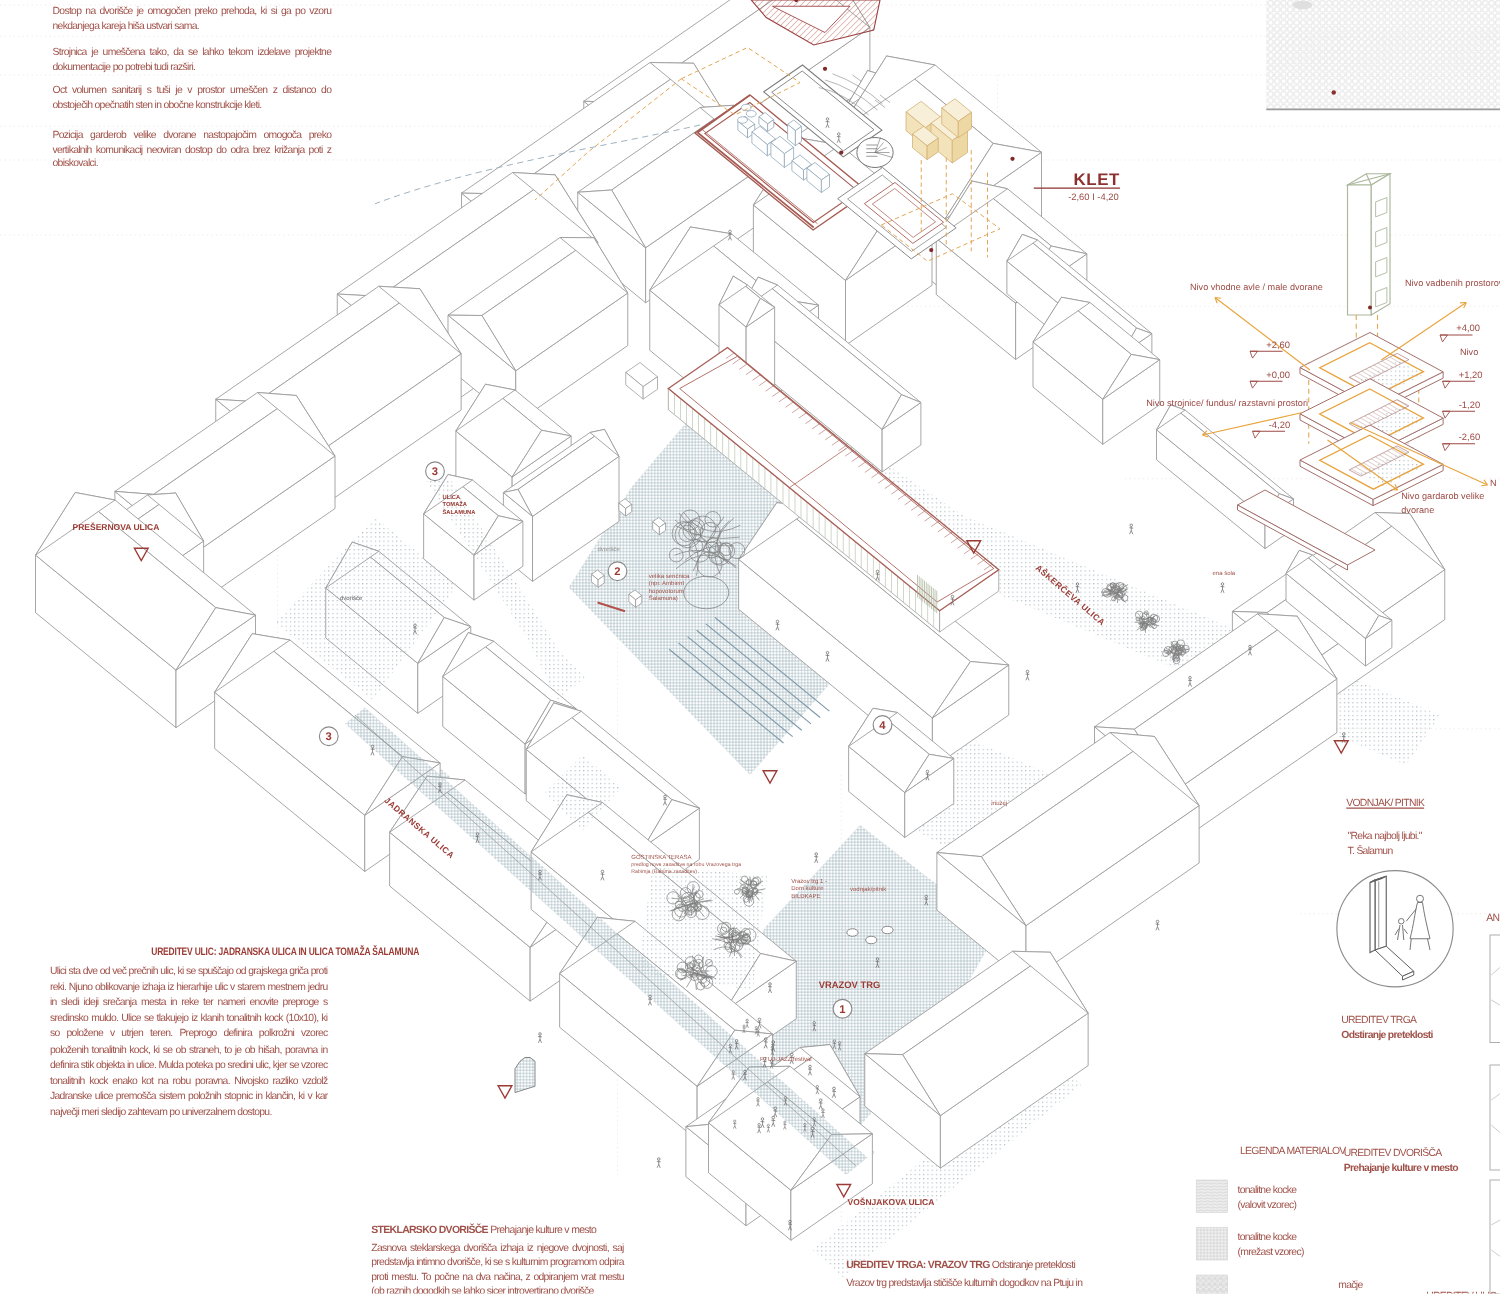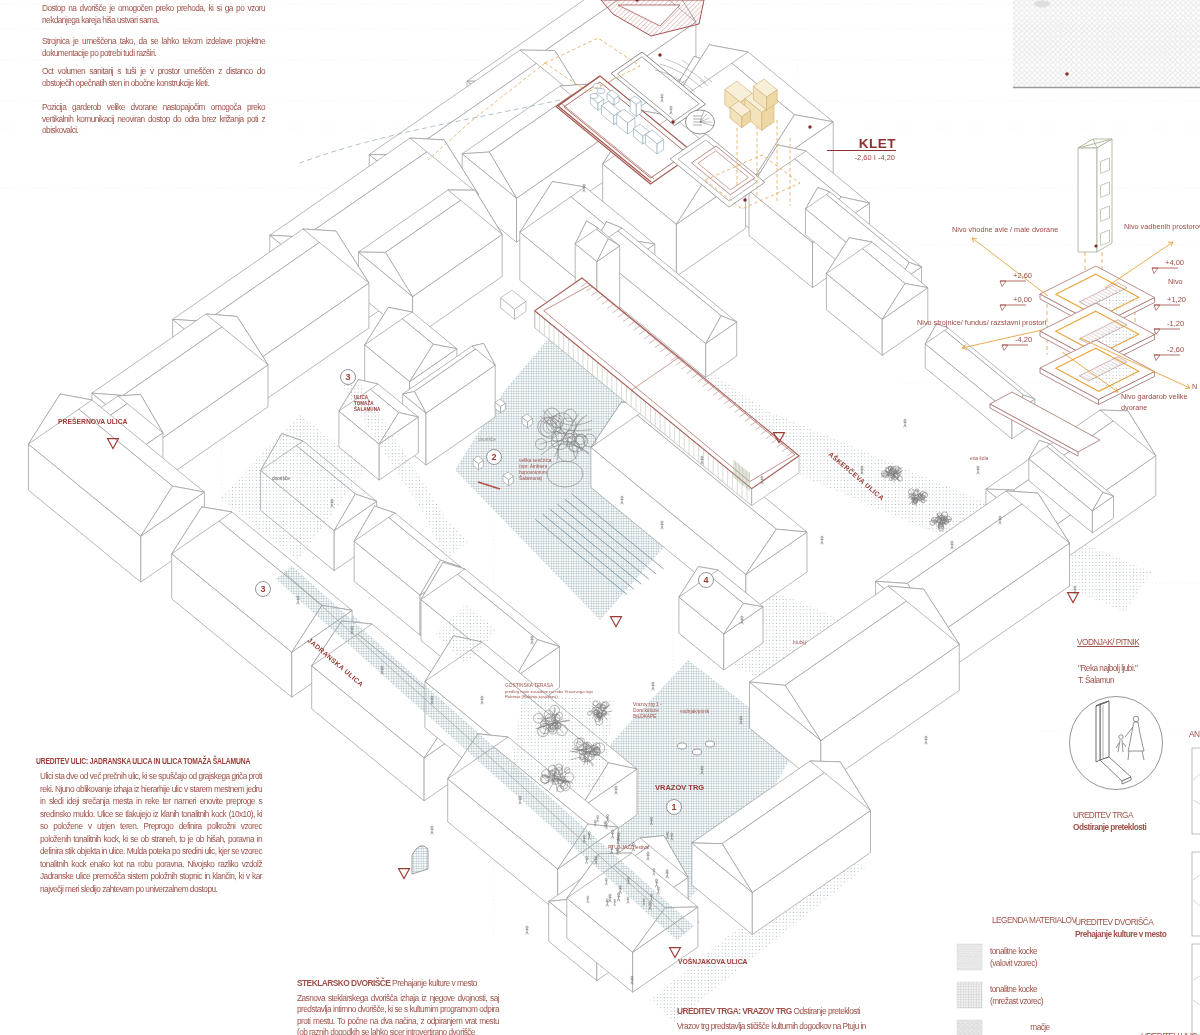--- a/index.html
+++ b/index.html
@@ -1309,21 +1309,21 @@
       </g>
     </svg>
 
 <div class="rtxt" style="left:42px;top:3px;width:223px;">
 <p>Dostop na dvorišče je omogočen preko prehoda, ki si ga po vzoru nekdanjega kareja hiša ustvari sama.</p>
 <p style="margin-top:10px">Strojnica je umeščena tako, da se lahko tekom izdelave projektne dokumentacije po potrebi tudi razširi.</p>
 <p style="margin-top:7px">Oct volumen sanitarij s tuši je v prostor umeščen z distanco do obstoječih opečnatih sten in obočne konstrukcije kleti.</p>
 <p style="margin-top:13px">Pozicija garderob velike dvorane nastopajočim omogoča preko vertikalnih komunikacij neoviran dostop do odra brez križanja poti z obiskovalci.</p>
 </div>
 
-<div class="rtxt hdr" style="left:36px;top:756px;width:400px;text-align:left;font-size:8.7px;letter-spacing:-0.2px;"><span style="display:inline-block;transform:scaleX(0.78);transform-origin:left top;white-space:nowrap;">UREDITEV ULIC: JADRANSKA ULICA IN ULICA TOMAŽA ŠALAMUNA</span></div>
+<div class="rtxt hdr" style="left:58px;top:756px;width:400px;text-align:center;font-size:8.7px;letter-spacing:-0.2px;"><span style="display:inline-block;transform:scaleX(0.78);transform-origin:left top;white-space:nowrap;">UREDITEV ULIC: JADRANSKA ULICA IN ULICA TOMAŽA ŠALAMUNA</span></div>
 
 <div class="rtxt" style="left:40px;top:770px;width:222px;line-height:12.55px;">
 <p>Ulici sta dve od več prečnih ulic, ki se spuščajo od grajskega griča proti reki. Njuno oblikovanje izhaja iz hierarhije ulic v starem mestnem jedru in sledi ideji srečanja mesta in reke ter nameri enovite preproge s sredinsko muldo. Ulice se tlakujejo iz klanih tonalitnih kock (10x10), ki so položene v utrjen teren. Preprogo definira polkrožni vzorec položenih tonalitnih kock, ki se ob straneh, to je ob hišah, poravna in definira stik objekta in ulice. Mulda poteka po sredini ulic, kjer se vzorec tonalitnih kock enako kot na robu poravna. Nivojsko razliko vzdolž Jadranske ulice premošča sistem položnih stopnic in klančin, ki v kar največji meri sledijo zahtevam po univerzalnem dostopu.</p>
 </div>
 
 <div class="rtxt" style="left:297px;top:978px;width:202px;">
 <div style="text-align:left;font-size:8.4px;"><b>STEKLARSKO DVORIŠČE</b> Prehajanje kulture v mesto</div>
 <p style="margin-top:3px">Zasnova steklarskega dvorišča izhaja iz njegove dvojnosti, saj predstavlja intimno dvorišče, ki se s kulturnim programom odpira proti mestu. To počne na dva načina, z odpiranjem vrat mestu (ob raznih dogodkih se lahko sicer introvertirano dvorišče</p>
 </div>
 
@@ -1333,19 +1333,19 @@
 </div>
 
 <div class="rtxt" style="left:1077px;top:637px;width:120px;text-align:left;text-decoration:underline;">VODNJAK/ PITNIK</div>
 <div class="rtxt" style="left:1078px;top:663px;width:120px;text-align:left;">"Reka najbolj ljubi."<br>T. Šalamun</div>
 
 <div class="rtxt" style="left:1073px;top:810px;width:130px;text-align:left;">UREDITEV TRGA<br><b>Odstiranje preteklosti</b></div>
 
 <div class="rtxt" style="left:992px;top:915px;width:140px;text-align:left;">LEGENDA MATERIALOV</div>
 <div class="rtxt" style="left:990px;top:946px;width:100px;text-align:left;">tonalitne kocke<br>(valovit vzorec)</div>
 <div class="rtxt" style="left:990px;top:984px;width:100px;text-align:left;">tonalitne kocke<br>(mrežast vzorec)</div>
-<div class="rtxt" style="left:990px;top:1022px;width:100px;text-align:center;">mačje</div>
+<div class="rtxt" style="left:990px;top:1022px;width:100px;text-align:right;">mačje</div>
 
 <div class="rtxt" style="left:1075px;top:917px;width:130px;text-align:left;">UREDITEV DVORIŠČA<br><b>Prehajanje kulture v mesto</b></div>
 
 <div class="rtxt" style="left:1077px;top:1031px;width:120px;text-align:right;">UREDITEV ULIC</div>
 
 <div class="rtxt" style="left:1189px;top:729px;width:20px;text-align:left;">AN</div>
 </div>
 </body></html>

